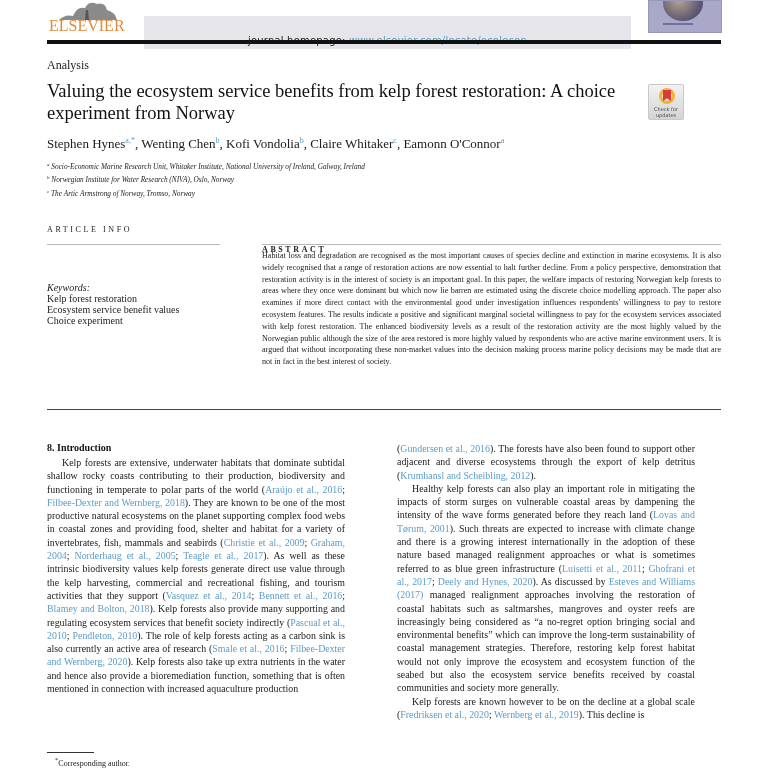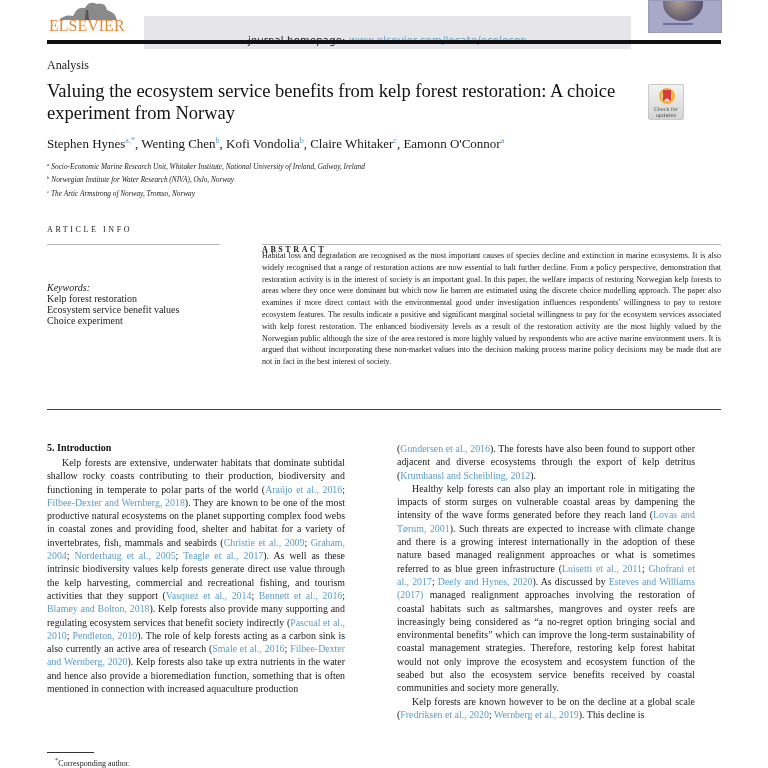--- a/index.html
+++ b/index.html
@@ -110,21 +110,21 @@
   <div>Ecosystem service benefit values</div>
   <div>Choice experiment</div>
 </div>
 
 <div class="abs-heading">ABSTRACT</div>
 <div class="abs-rule"></div>
 <p class="abstract">Habitat loss and degradation are recognised as the most important causes of species decline and extinction in marine ecosystems. It is also widely recognised that a range of restoration actions are now essential to halt further decline. From a policy perspective, demonstration that restoration activity is in the interest of society is an important goal. In this paper, the welfare impacts of restoring Norwegian kelp forests to areas where they once were dominant but which now lie barren are estimated using the discrete choice modelling approach. The paper also examines if more direct contact with the environmental good under investigation influences respondents' willingness to pay to restore ecosystem features. The results indicate a positive and significant marginal societal willingness to pay for the ecosystem services associated with kelp forest restoration. The enhanced biodiversity levels as a result of the restoration activity are the most highly valued by the Norwegian public although the size of the area restored is more highly valued by respondents who are active marine environment users. It is argued that without incorporating these non-market values into the decision making process marine policy decisions may be made that are not in fact in the best interest of society.</p>
 
 <div class="main-rule"></div>
 
-<h2 class="intro-heading">5.  Introduction</h2>
+<h2 class="intro-heading">8.  Introduction</h2>
 
 <div class="col col-left">
   <p class="para">Kelp forests are extensive, underwater habitats that dominate subtidal shallow rocky coasts contributing to their production, biodiversity and functioning in temperate to polar parts of the world (<span class="cite">Araújo et al., 2016</span>; <span class="cite">Filbee-Dexter and Wernberg, 2018</span>). They are known to be one of the most productive natural ecosystems on the planet supporting complex food webs in coastal zones and providing food, shelter and habitat for a variety of invertebrates, fish, mammals and seabirds (<span class="cite">Christie et al., 2009</span>; <span class="cite">Graham, 2004</span>; <span class="cite">Norderhaug et al., 2005</span>; <span class="cite">Teagle et al., 2017</span>). As well as these intrinsic biodiversity values kelp forests generate direct use value through the kelp harvesting, commercial and recreational fishing, and tourism activities that they support (<span class="cite">Vasquez et al., 2014</span>; <span class="cite">Bennett et al., 2016</span>; <span class="cite">Blamey and Bolton, 2018</span>). Kelp forests also provide many supporting and regulating ecosystem services that benefit society indirectly (<span class="cite">Pascual et al., 2010</span>; <span class="cite">Pendleton, 2010</span>). The role of kelp forests acting as a carbon sink is also currently an active area of research (<span class="cite">Smale et al., 2016</span>; <span class="cite">Filbee-Dexter and Wernberg, 2020</span>). Kelp forests also take up extra nutrients in the water and hence also provide a bioremediation function, something that is often mentioned in connection with increased aquaculture production</p>
 </div>
 
 <div class="col col-right">
   <p class="para noindent">(<span class="cite">Gundersen et al., 2016</span>). The forests have also been found to support other adjacent and diverse ecosystems through the export of kelp detritus (<span class="cite">Krumhansl and Scheibling, 2012</span>).</p>
   <p class="para">Healthy kelp forests can also play an important role in mitigating the impacts of storm surges on vulnerable coastal areas by dampening the intensity of the wave forms generated before they reach land (<span class="cite">Lovas and Tørum, 2001</span>). Such threats are expected to increase with climate change and there is a growing interest internationally in the adoption of these nature based managed realignment approaches or what is sometimes referred to as blue green infrastructure (<span class="cite">Luisetti et al., 2011</span>; <span class="cite">Ghofrani et al., 2017</span>; <span class="cite">Deely and Hynes, 2020</span>). As discussed by <span class="cite">Esteves and Williams (2017)</span> managed realignment approaches involving the restoration of coastal habitats such as saltmarshes, mangroves and oyster reefs are increasingly being considered as “a no-regret option bringing social and environmental benefits” which can improve the long-term sustainability of coastal management strategies. Therefore, restoring kelp forest habitat would not only improve the ecosystem and ecosystem function of the seabed but also the ecosystem service benefits received by coastal communities and society more generally.</p>
   <p class="para">Kelp forests are known however to be on the decline at a global scale (<span class="cite">Fredriksen et al., 2020</span>; <span class="cite">Wernberg et al., 2019</span>). This decline is</p>
 </div>

